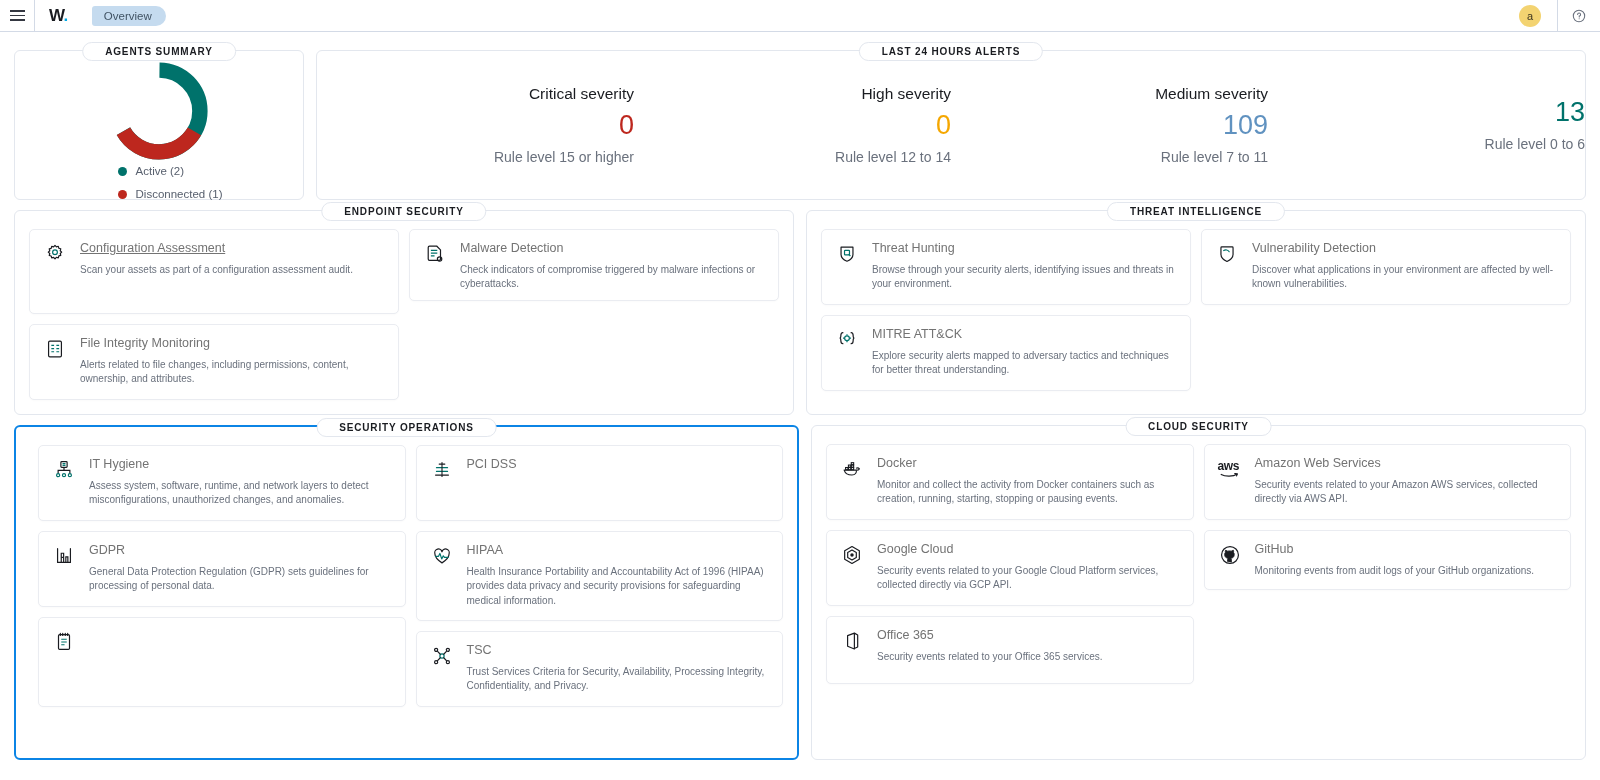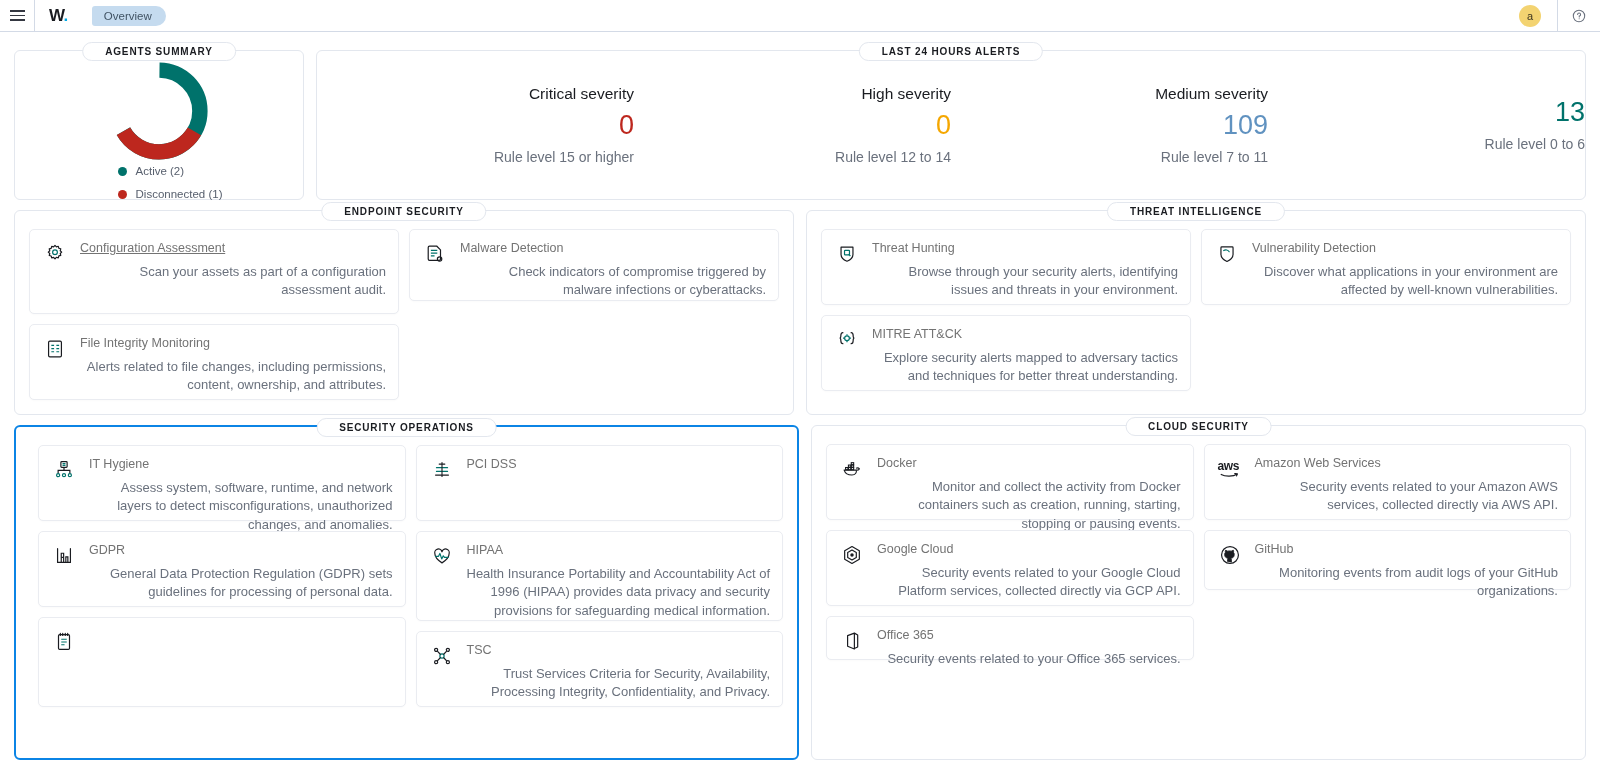--- a/index.html
+++ b/index.html
@@ -112,21 +112,21 @@
     padding: 11px 12px 12px 12px;
     display: flex;
     gap: 12px;
     cursor: pointer;
     box-shadow: 0 1px 2px rgba(0,0,0,0.02);
   }
   .card-icon { width: 26px; flex: none; padding-top: 2px; display: flex; justify-content: center; }
   .card-txt { flex: 1; min-width: 0; }
   .card-title { font-size: 12.5px; color: #737373; margin-bottom: 6px; line-height: 1.25; }
   .card-title.link { text-decoration: underline; }
-  .card-desc { font-size: 13px; color: #6a717d; line-height: 1.45; text-align: right; }
+  .card-desc { font-size: 10px; color: #6a717d; line-height: 1.45; }
 
   .aws-mark { font-size: 12px; font-weight: bold; color: #1a1c21; letter-spacing: -0.4px; line-height: 1; position: relative; top: 2px;}
   .aws-mark .swoosh { display:block; width: 24px; height: 4px; margin-top: 1px; }
 </style>
 </head>
 <body>
 
 <div class="topbar">
   <div class="tb-left">
     <div class="hamburger">
@@ -446,21 +446,21 @@
                 <path d="M12 6.6l4.7 2.7v5.4L12 17.4l-4.7-2.7V9.3z" stroke-linejoin="round"></path>
                 <circle cx="12" cy="12" r="1.9" fill="#1a1c21" stroke="none"></circle>
               </svg>
             </div>
             <div class="card-txt">
               <div class="card-title">Google Cloud</div>
               <div class="card-desc">Security events related to your Google Cloud Platform services, collected directly via GCP API.</div>
             </div>
           </div>
 
-          <div class="card" style="height:44px">
+          <div class="card" style="height:68px">
             <div class="card-icon">
               <svg width="22" height="22" viewBox="0 0 24 24" fill="none" stroke="#1a1c21" stroke-width="1.3">
                 <path d="M14.6 3.4L7.2 6.1v11.6l7.4 3V3.4z" stroke-linejoin="round"></path>
                 <path d="M14.6 3.4l3.6 2v13.2l-3.6 1.5" stroke-linejoin="round"></path>
               </svg>
             </div>
             <div class="card-txt">
               <div class="card-title">Office 365</div>
               <div class="card-desc">Security events related to your Office 365 services.</div>
             </div>

